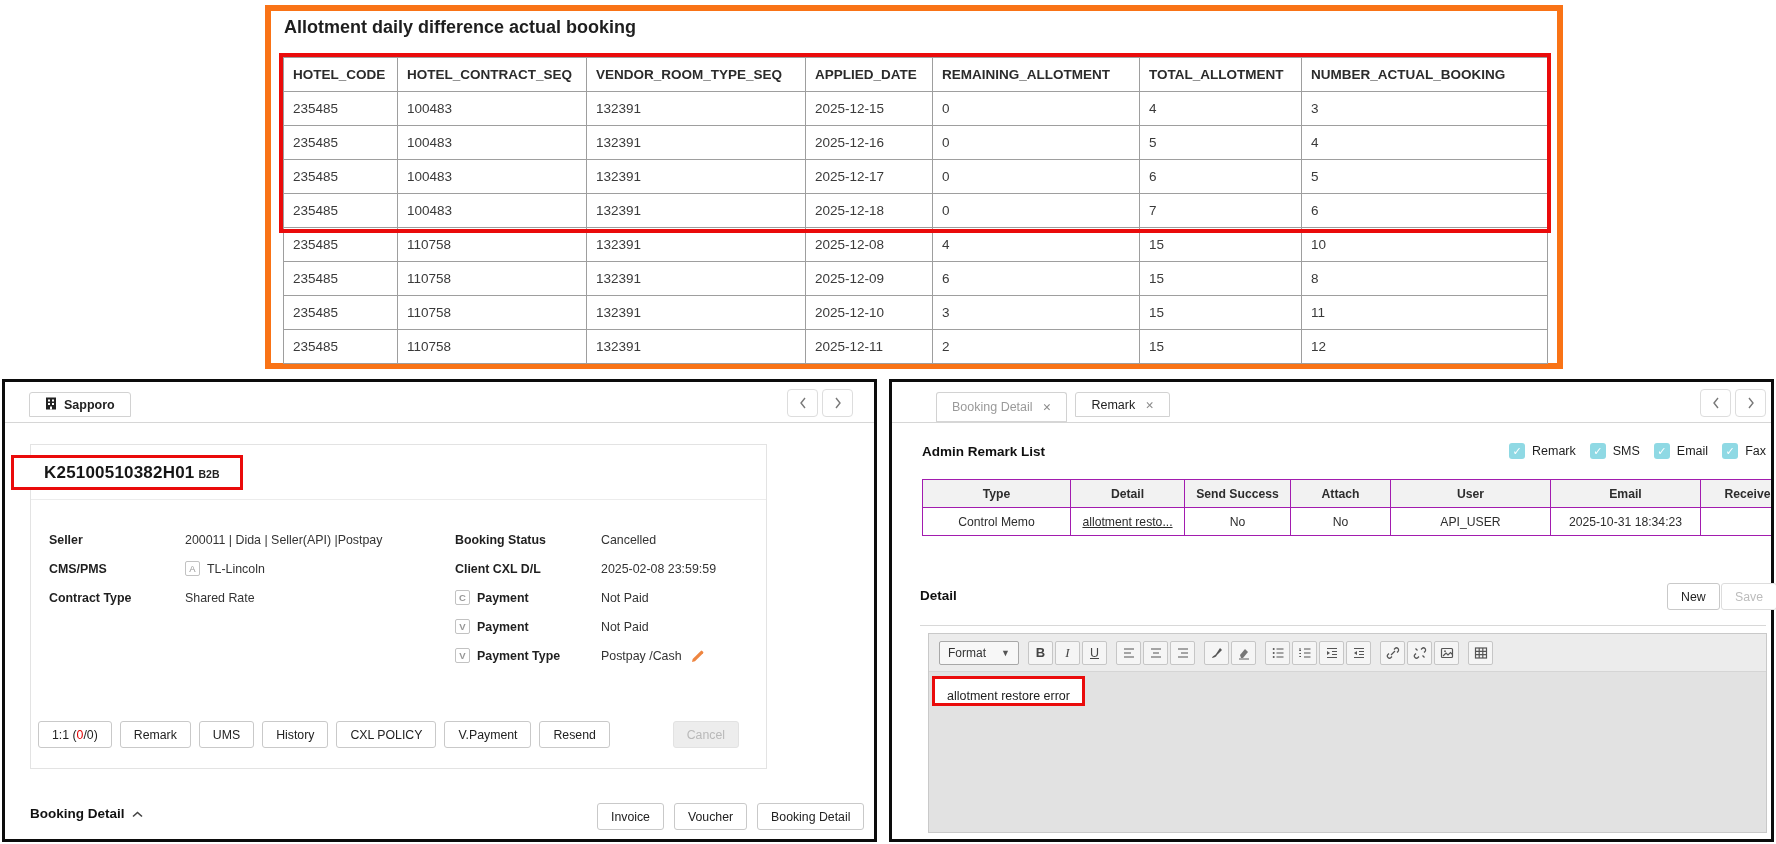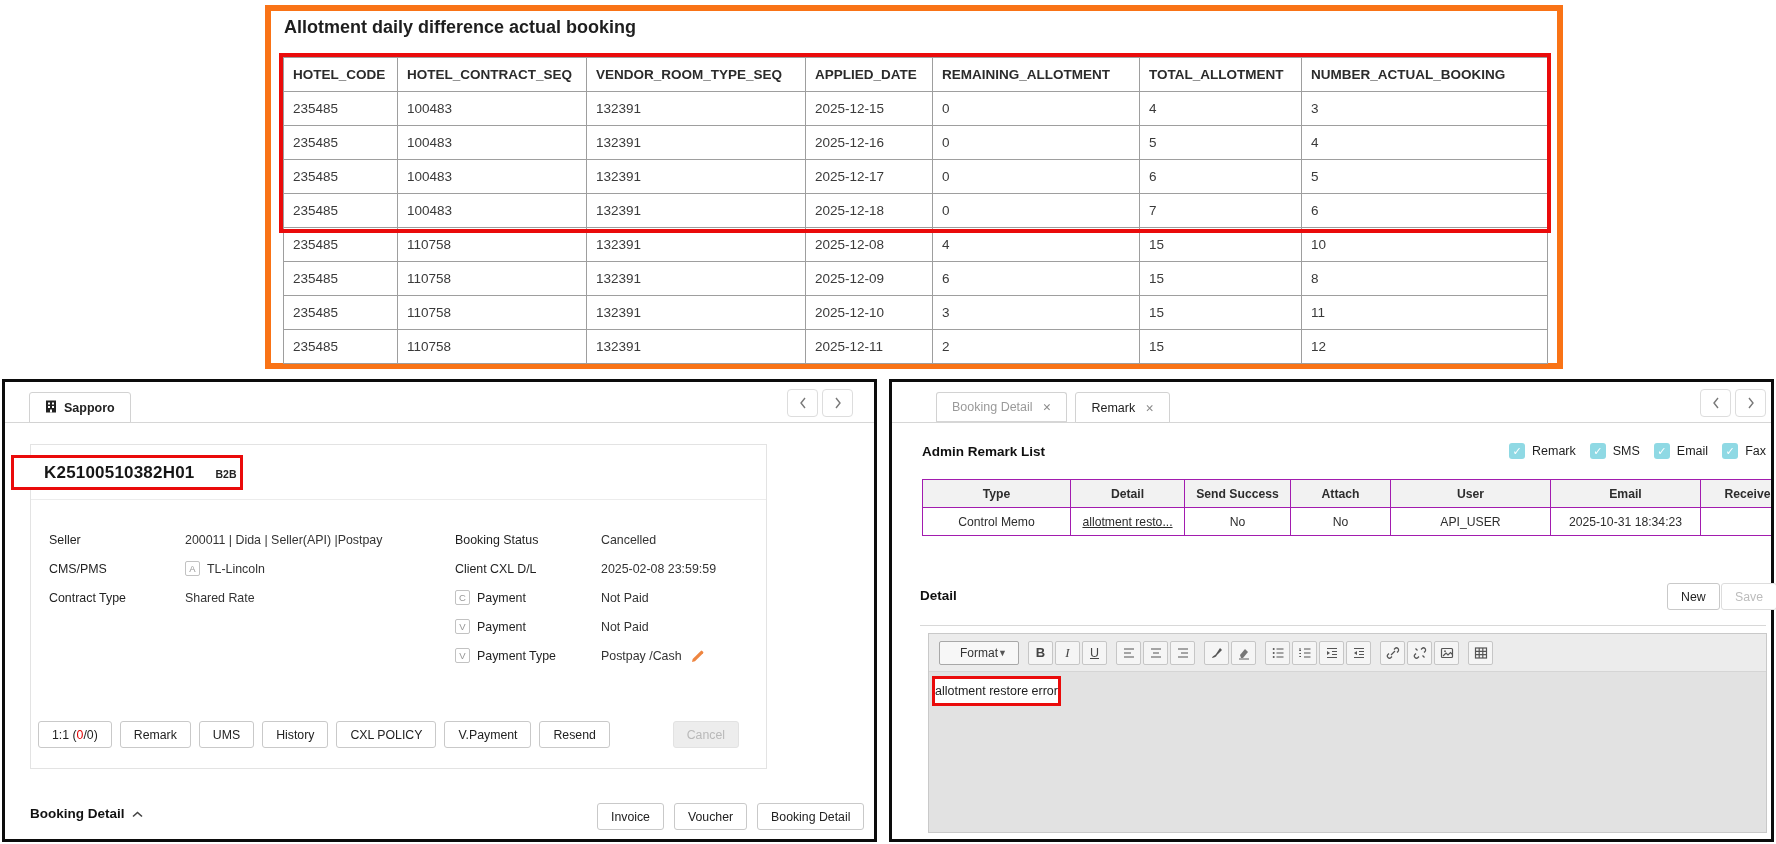--- a/index.html
+++ b/index.html
@@ -13,21 +13,21 @@
   #alloc-table{position:absolute;left:12px;top:46px;border-collapse:collapse;table-layout:fixed}
   #alloc-table th,#alloc-table td{border:1px solid #9e9e9e;height:34px;padding:0 6px 0 9px;
        font-size:13.5px;text-align:left;white-space:nowrap;overflow:hidden}
   #alloc-table th{font-weight:700;color:#2b2b2b;background:#fff}
   #alloc-table td{color:#3a3a3a;font-weight:400}
   #red-frame{left:8px;top:42px;width:1272px;height:180px;border:4px solid #ea0b0b;pointer-events:none;z-index:5}
 
   
   .panel{border:3px solid #0c0c0c;background:#fff}
   .tabline{position:absolute;left:0;right:0;top:40px;border-bottom:1px solid #d6d6d6}
-  .tab{position:relative;display:inline-flex;align-items:center;gap:10px;height:31px;padding:0 15px;
+  .tab{position:relative;display:inline-flex;align-items:center;gap:10px;height:25px;padding:0 15px;
        background:#fff;border:1px solid #d2d2d2;border-radius:3px 3px 0 0;font-size:12.5px;z-index:2}
   .tab.inactive{height:30px;color:#9a9a9a;border-bottom:1px solid #d6d6d6;z-index:1}
   .tab .x{font-size:10.5px;color:#8c8c8c;cursor:pointer}
   .navwrap{display:flex;gap:4px}
   .navbtn{width:31px;height:28px;border:1px solid #ddd;border-radius:4px;background:#fff;
        display:flex;align-items:center;justify-content:center;cursor:pointer}
   .btn{display:inline-flex;align-items:center;justify-content:center;height:27px;padding:0 13px;
        background:#fff;border:1px solid #c9c9c9;border-radius:3px;font-size:12.3px;color:#222;
        cursor:pointer;white-space:nowrap}
   .btn.disabled{background:#ededed;border-color:#e2e2e2;color:#b9b9b9}
@@ -35,30 +35,30 @@
 
   
   #left-panel{left:2px;top:379px;width:875px;height:463px}
   #sapporo-tab{left:24px;top:10px;font-weight:600;gap:7px}
   #left-nav{left:782px;top:7px;position:absolute}
   #booking-card{left:25px;top:62px;width:737px;height:325px;border:1px solid #e3e3e3;background:#fff}
   #card-divider{position:absolute;left:0;right:0;top:54px;border-bottom:1px solid #ececec}
   #code-box{left:6px;top:73px;width:232px;height:35px;border:3px solid #ea0b0b;background:#fff;z-index:3;
        display:flex;align-items:baseline;padding:5px 0 0 30px}
   #code-box .code{font-size:17px;font-weight:700;color:#161616;letter-spacing:.2px}
-  #code-box .chan{font-size:10.5px;font-weight:700;color:#222;margin-left:21px}
+  #code-box .chan{font-size:10.5px;font-weight:700;color:#222;margin-left:4px}
   .dates{right:10px;top:7px;text-align:right;font-size:12px;line-height:17px;color:#2e2e2e}
   .orange{color:#ff6c49}
   .fields{position:absolute;top:80px}
   #fields-left{left:18px;width:400px}
   #fields-right{left:424px;width:306px}
   .frow{display:flex;align-items:center;height:29px;font-size:12.4px}
   #fields-left .flabel{width:136px}
   #fields-right .flabel{width:146px}
-  .flabel{font-weight:400;color:#1f1f1f;display:flex;align-items:center;flex:none}
+  .flabel{font-weight:700;color:#1f1f1f;display:flex;align-items:center;flex:none}
   .fvalue{color:#333;display:flex;align-items:center}
   .fbadge{display:inline-block;width:15px;height:15px;line-height:13px;text-align:center;border:1px solid #c2c2c2;
        border-radius:2px;font-size:9.5px;color:#979797;background:#fff;margin-right:7px;flex:none}
   .pencil{margin-left:9px;display:inline-flex;cursor:pointer}
   #action-row{position:absolute;left:7px;top:276px;display:flex;gap:8px}
   #cancel-btn{position:absolute;right:27px;top:276px}
   #bd-heading{left:25px;top:424px;display:flex;align-items:center;gap:7px;font-size:13.5px;font-weight:700;color:#111}
   #footer-btns{left:592px;top:421px;display:flex;gap:10px;position:absolute}
 
   
@@ -78,29 +78,29 @@
        white-space:nowrap;overflow:hidden;color:#2d2d2d}
   .rlink{text-decoration:underline;cursor:pointer}
   #detail-title{left:28px;top:206px;font-size:13.5px;font-weight:700;color:#101010}
   #new-btn{position:absolute;left:775px;top:201px}
   #save-btn{position:absolute;left:829px;top:201px}
   #detail-rule{position:absolute;left:28px;right:5px;top:243px;border-bottom:1px solid #d8d8d8}
   #editor{left:36px;top:251px;width:839px;height:200px;border:1px solid #c9c9c9;display:flex;flex-direction:column}
   #toolbar{height:38px;background:#ececec;border-bottom:1px solid #d5d5d5;display:flex;align-items:center;
        padding:0 10px;flex:none}
   #format-dd{width:80px;height:24px;background:#f7f7f7;border:1px solid #a8a8a8;border-radius:2px;display:flex;
-       align-items:center;justify-content:space-between;padding:0 20px;font-size:12px;color:#333;cursor:pointer}
+       align-items:center;justify-content:space-between;padding:0 8px;font-size:12px;color:#333;cursor:pointer}
   #format-dd .car{font-size:9px;color:#555}
   .tgroup{display:flex;gap:2px;margin-left:9px}
   .tbtn{width:25px;height:24px;background:#f5f5f5;border:1px solid #c6c6c6;border-radius:2px;display:flex;
        align-items:center;justify-content:center;color:#444;cursor:pointer}
   .tbtn svg{display:block}
   #editor-content{flex:1;background:#e2e2e2;position:relative}
   #error-box{position:absolute;left:3px;top:4px;height:30px;border:3px solid #ea0b0b;background:#fff;
-       display:flex;align-items:center;padding:0 0;font-size:12.5px;color:#1d1d1d;white-space:nowrap}
+       display:flex;align-items:flex-end;padding:0 12px;font-size:12.5px;color:#1d1d1d;white-space:nowrap}
 </style>
 </head>
 <body>
 
 <div class="abs" id="report-box">
   <div class="report-title">Allotment daily difference actual booking</div>
   <table id="alloc-table">
     <colgroup id="alloc-colgroup">
         <col style="width: 114px;">
         <col style="width: 189px;">

